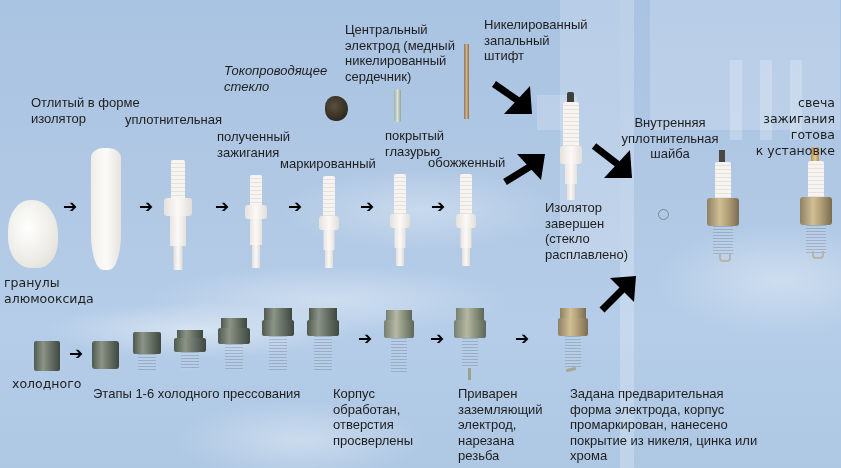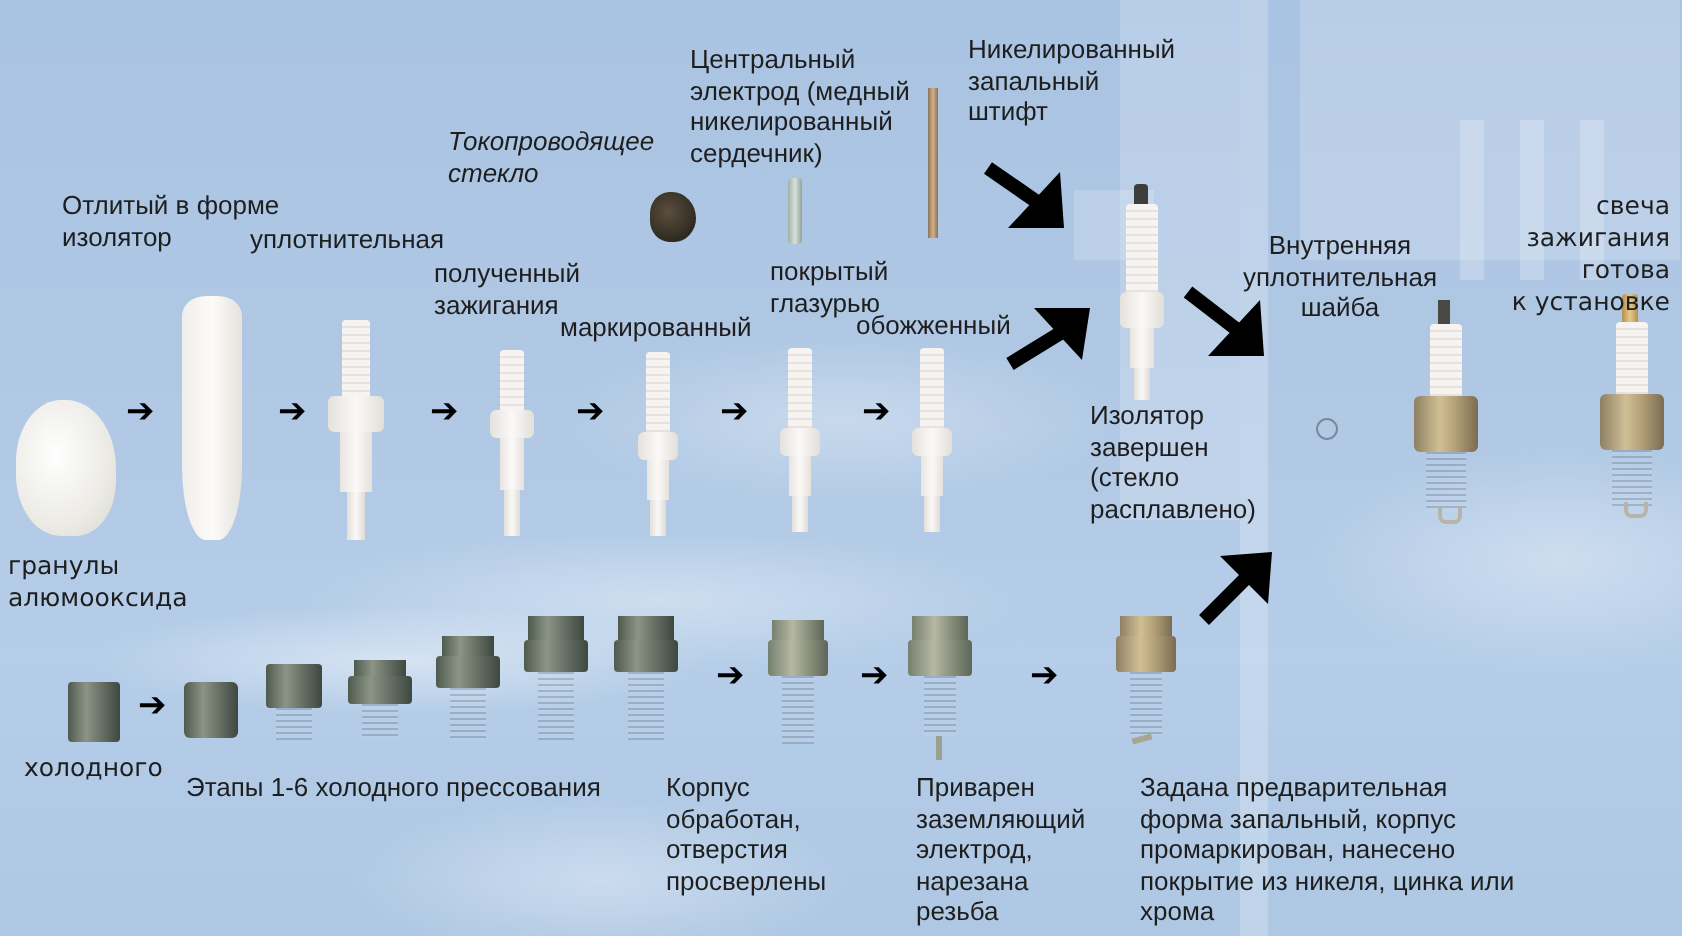--- a/index.html
+++ b/index.html
@@ -278,21 +278,21 @@
 
 <span class="arrow-small" style="left:515px;top:330px;">➔</span>
 
 <div class="obj" style="left:558px;top:308px;width:30px;height:68px;">
   <div class="metal-gold" style="position:absolute;left:2px;top:0;width:26px;height:10px;"></div>
   <div class="metal-gold" style="position:absolute;left:0;top:10px;width:30px;height:18px;border-radius:2px;"></div>
   <div class="metal-gold thread" style="position:absolute;left:7px;top:28px;width:16px;height:32px;"></div>
   <div style="position:absolute;left:8px;top:60px;width:10px;height:3px;background:#a8a593;transform:rotate(-15deg);"></div>
 </div>
 <div class="label" style="left:570px;top:386px;">Задана предварительная
-форма запальный, корпус
+форма электрода, корпус
 промаркирован, нанесено
 покрытие из никеля, цинка или
 хрома</div>
 
 <svg class="big-arrow" style="left:598px;top:274px;" width="40" height="40" viewBox="0 0 40 40">
   <path d="M4 36 L26 14" stroke="#000" stroke-width="7"></path>
   <path d="M12 4 L38 2 L36 28 Z" fill="#000"></path>
 </svg>
 
 </body></html>

